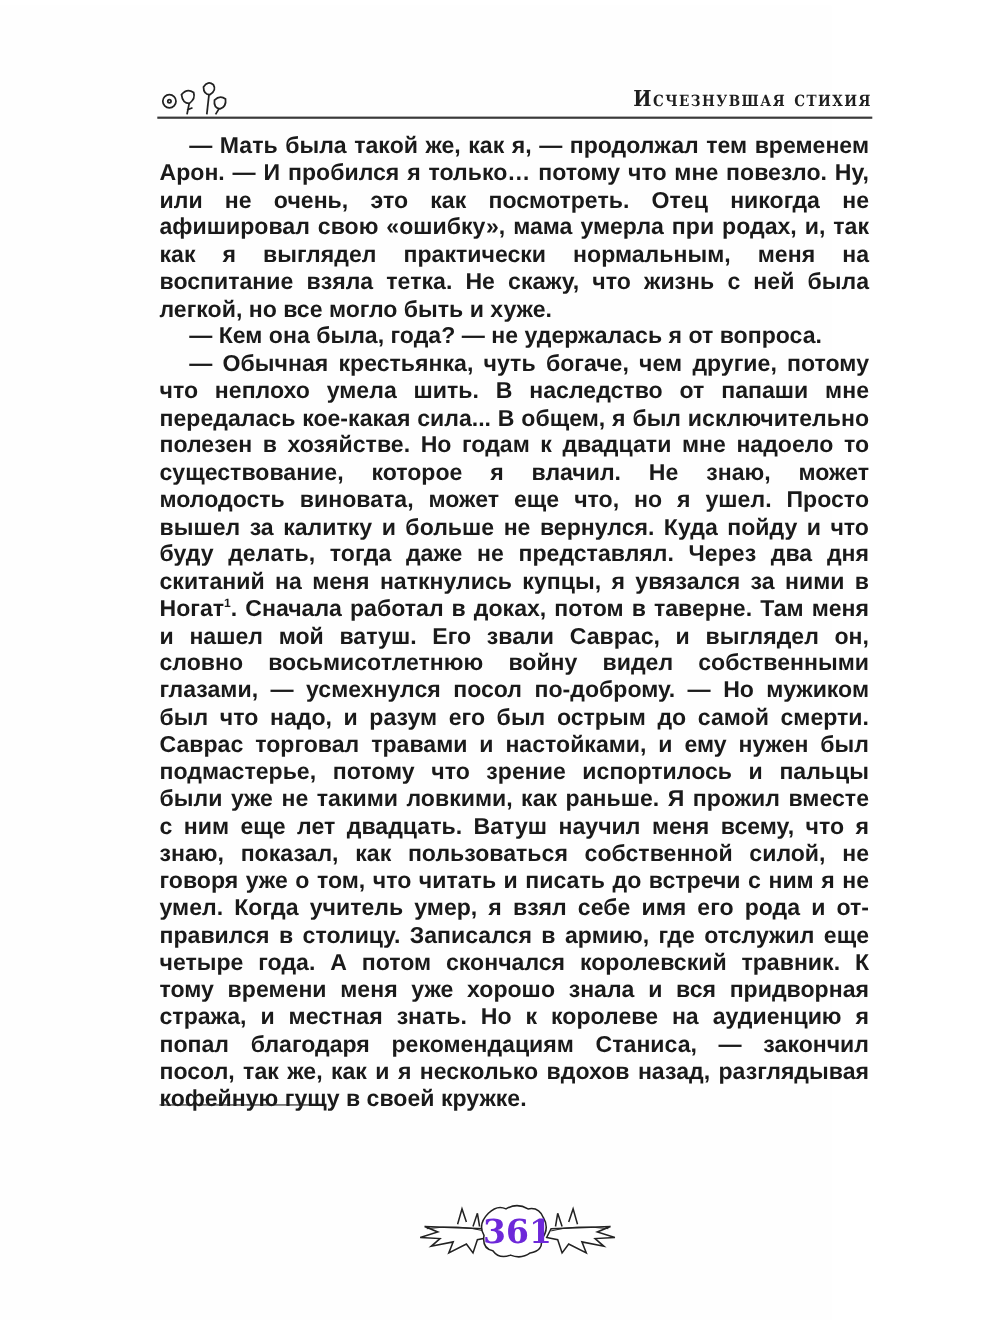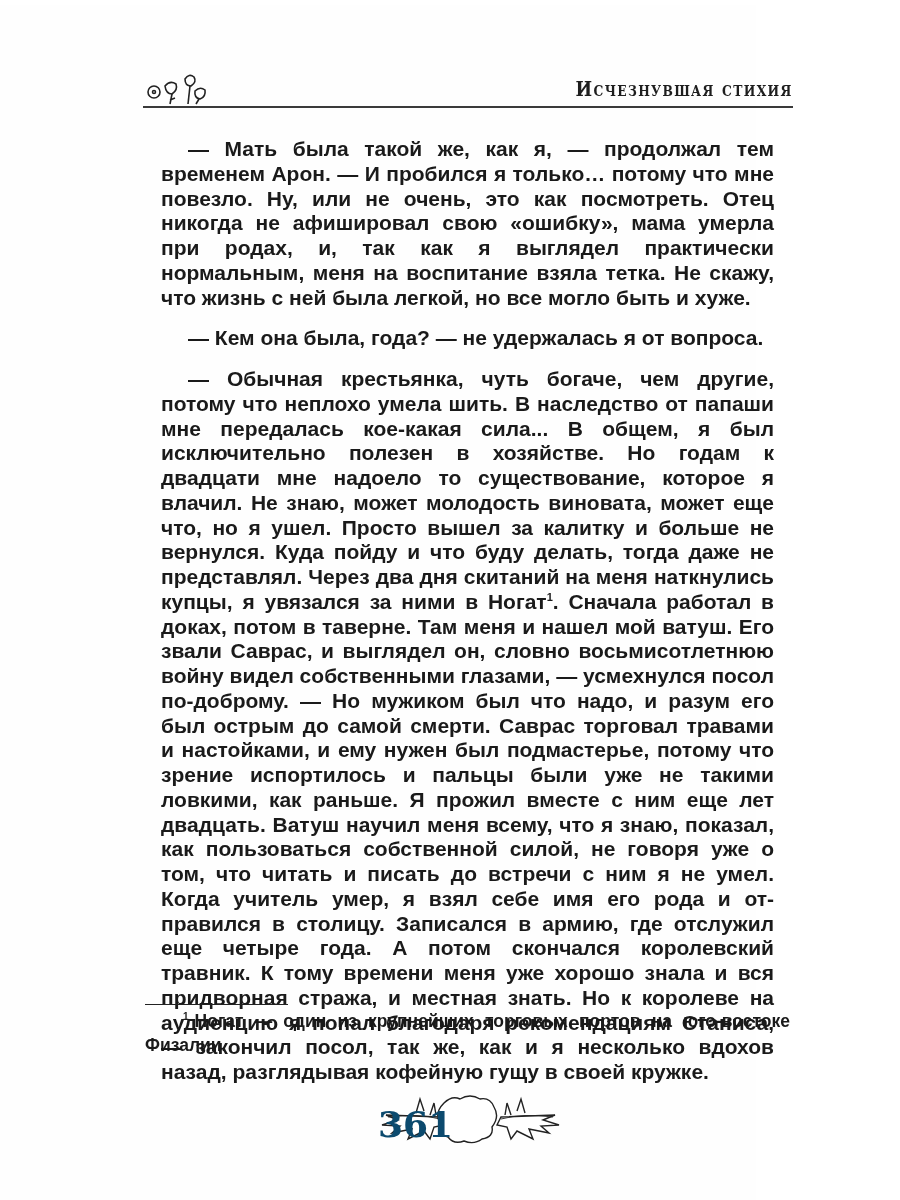--- a/index.html
+++ b/index.html
@@ -12,34 +12,34 @@
     font-family: "DejaVu Serif", serif; font-size: 20px; letter-spacing: 1.5px;
     color: #1e1e1e; font-variant: small-caps; white-space: nowrap;
     transform: scaleX(0.88); transform-origin: right center;
   }
   .header-rule { position: absolute; left: 143px; top: 101px; width: 650px; height: 2px; background: #3a3a3a; }
   .body-text {
     position: absolute; left: 145px; top: 116px; width: 645px;
     font-family: "Liberation Sans", sans-serif; font-size: 21px; line-height: 24.75px;
     color: #1a1a1a; text-align: justify;
   }
-  .body-text p { margin: 16px; text-indent: 27px; hyphens: manual; }
+  .body-text p { margin: 0; text-indent: 27px; hyphens: manual; }
   sup { font-size: 11px; line-height: 0; vertical-align: 8px; }
   .fn-rule { position: absolute; left: 145px; top: 999px; width: 143px; height: 1px; background: #222; }
   .footnote {
     position: absolute; left: 145px; top: 1004px; width: 645px;
     font-family: "Liberation Sans", sans-serif; font-size: 17.5px; line-height: 24px;
     color: #1a1a1a; text-align: justify;
   }
   .footnote p { margin: 0; text-indent: 38px; }
   .footnote sup { font-size: 10px; vertical-align: 7px; margin-right: 6px; }
   .folio { position: absolute; left: 378px; top: 1088px; width: 185px; height: 52px; }
   .folio-number {
-    position: absolute; left: 0; width: 185px; top: 10px; 
-    font-family: "DejaVu Serif", serif; font-size: 36px; color: #0c4a6e;
+    position: absolute; left: 0; width: 185px; top: 10px; text-align: center;
+    font-family: "DejaVu Serif", serif; font-size: 30px; color: #6d28d9;
   }
 </style>
 </head>
 <body>
 
 <div class="page">
 
   <div class="header">
     <svg class="header-ornament" viewBox="0 0 85 32">
       <g fill="none" stroke="#222" stroke-width="1.6">
@@ -57,23 +57,20 @@
   </div>
   <div class="header-rule"></div>
 
   <div class="body-text">
     <p>— Мать была такой же, как я, — продолжал тем временем Арон. — И пробился я только… потому что мне повезло. Ну, или не очень, это как посмотреть. Отец никогда не афишировал свою «ошибку», мама умерла при родах, и, так как я выглядел практи­чески нормальным, меня на воспитание взяла тетка. Не скажу, что жизнь с ней была легкой, но все могло быть и хуже.</p>
     <p>— Кем она была, года? — не удержалась я от вопроса.</p>
     <p><span>— Обычная крестьянка, чуть богаче, чем другие, потому что не­плохо умела шить. В наследство от папаши мне передалась кое-ка­кая сила... В общем, я был исключительно полезен в хозяйстве. Но годам к двадцати мне надоело то существование, которое я влачил. Не знаю, может молодость виновата, может еще что, но я ушел. Просто вышел за калитку и больше не вернулся. Куда пойду и что буду делать, тогда даже не представлял. Через два дня скитаний на меня наткнулись купцы, я увязался за ними в Ногат</span><sup>1</sup><span>. Сначала работал в доках, потом в таверне. Там меня и нашел мой ватуш. Его звали Саврас, и выглядел он, словно восьмисотлетнюю войну ви­дел собственными глазами, — усмехнулся посол по-доброму. — Но мужиком был что надо, и разум его был острым до самой смерти. Саврас торговал травами и настойками, и ему нужен был подмасте­рье, потому что зрение испортилось и пальцы были уже не такими ловкими, как раньше. Я прожил вместе с ним еще лет двадцать. Ва­туш научил меня всему, что я знаю, показал, как пользоваться соб­ственной силой, не говоря уже о том, что читать и писать до встречи с ним я не умел. Когда учитель умер, я взял себе имя его рода и от­правился в столицу. Записался в армию, где отслужил еще четыре года. А потом скончался королевский травник. К тому времени меня уже хорошо знала и вся придворная стража, и местная знать. Но к королеве на аудиенцию я попал благодаря рекомендациям Ста­ниса, — закончил посол, так же, как и я несколько вдохов назад, разглядывая кофейную гущу в своей кружке.</span></p>
   </div>
 
   <div class="fn-rule"></div>
-  <div class="footnote">
-    <p><sup>1</sup><span>Ногат — один из крупнейших торговых портов на юго-востоке Физалии.</span></p>
-  </div>
 
   <div class="folio">
     <svg width="185" height="52" viewBox="0 0 185 52" style="position:absolute;left:0;top:0">
       <g fill="#fff" stroke="#222" stroke-width="1.4">
         <path d="M62 24 L8 22 L20 27 L4 32 L22 33 L14 40 L34 36 L30 46 L46 38 L52 46 L56 34 L66 32z"></path>
         <path d="M123 24 L177 22 L165 27 L181 32 L163 33 L171 40 L151 36 L155 46 L139 38 L133 46 L129 34 L119 32z"></path>
         <path d="M10 24 Q40 20 62 26" fill="none" stroke-width="0.9"></path>
         <path d="M175 24 Q145 20 123 26" fill="none" stroke-width="0.9"></path>
         <path d="M38 20 L42 6 L46 18 M52 22 L56 10 L58 22" fill="none"></path>
         <path d="M147 20 L143 6 L139 18 M133 22 L129 10 L127 22" fill="none"></path>

